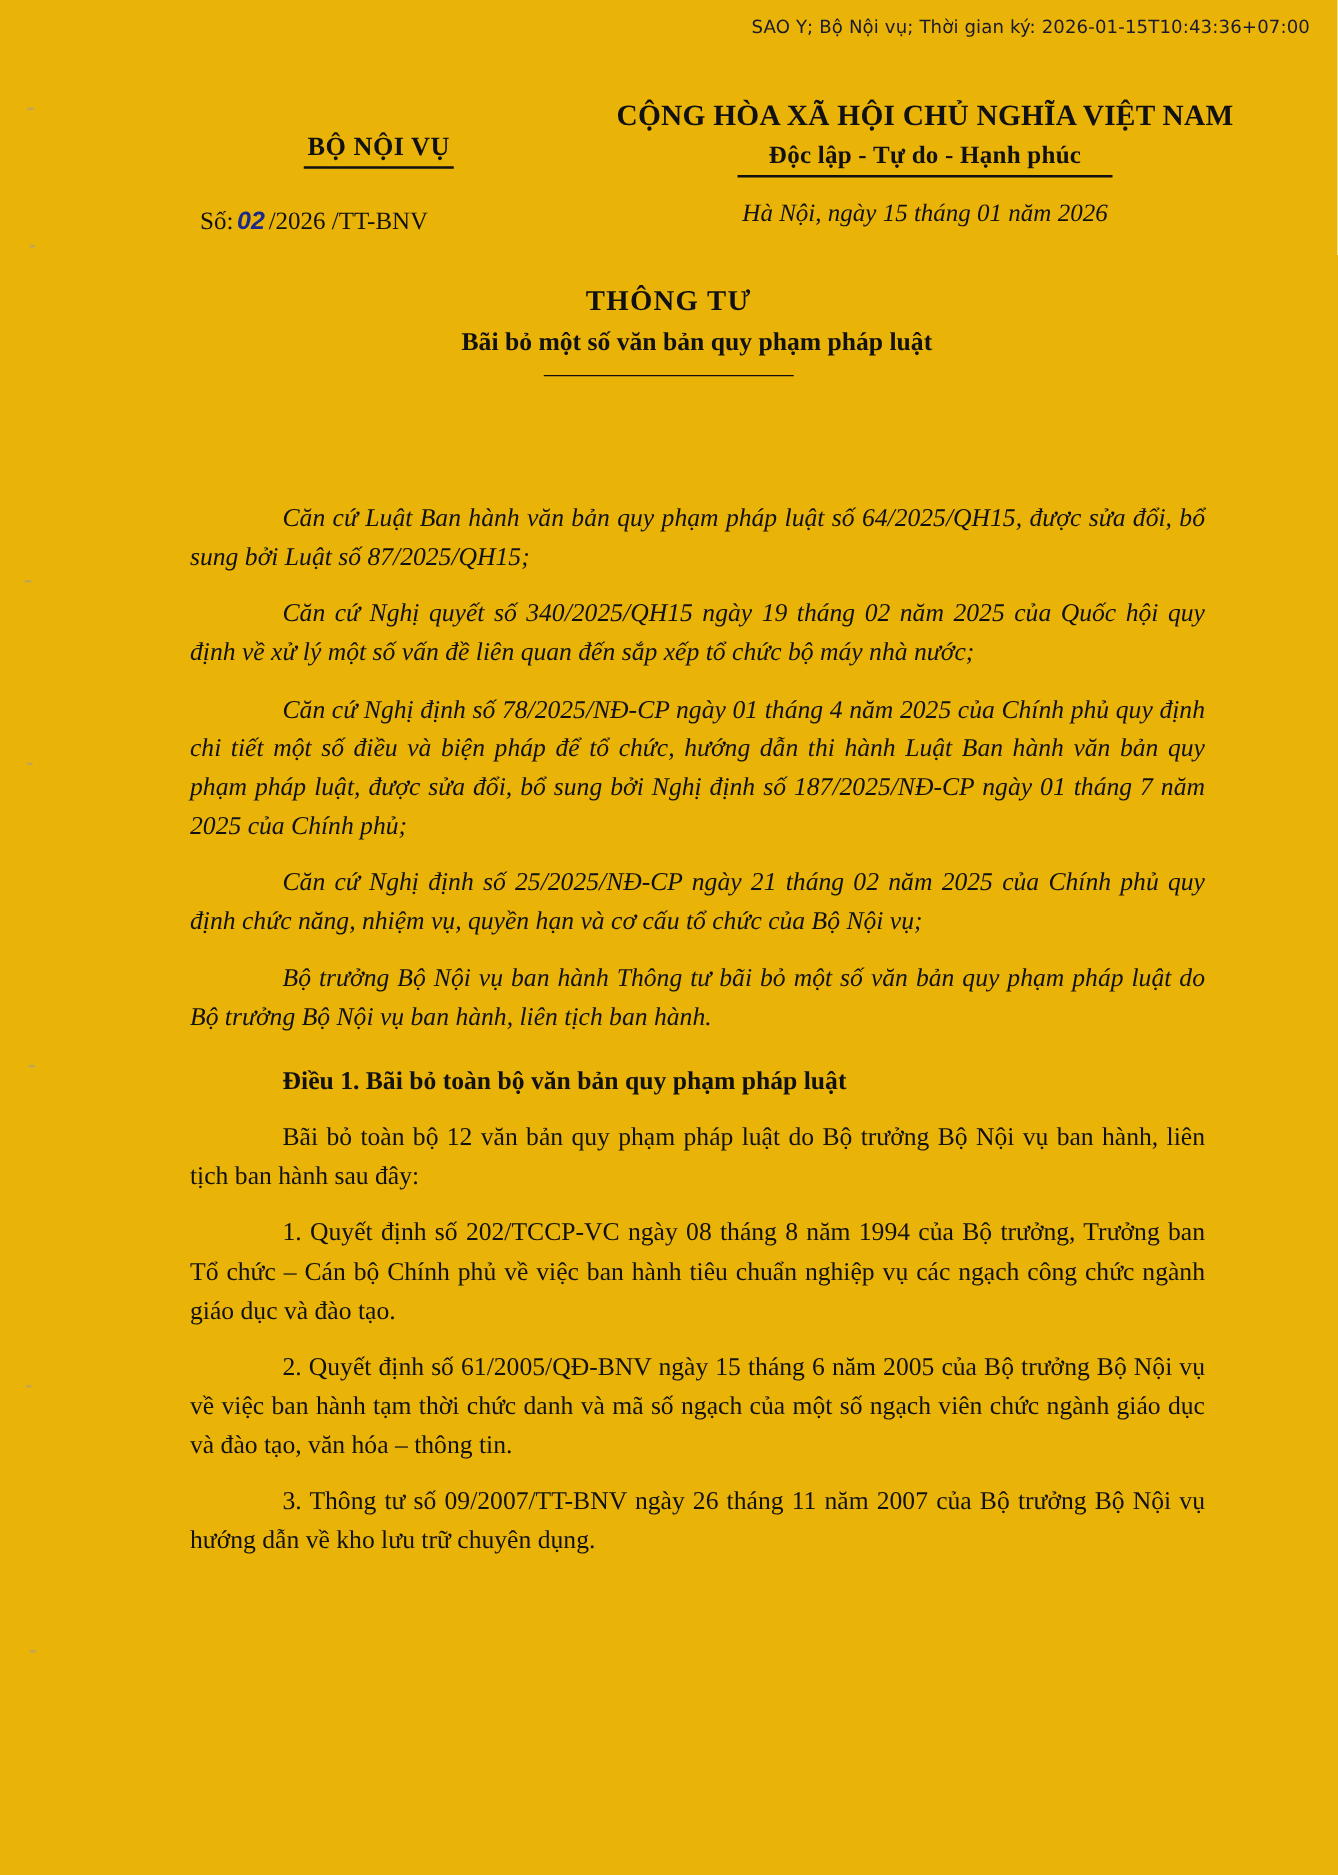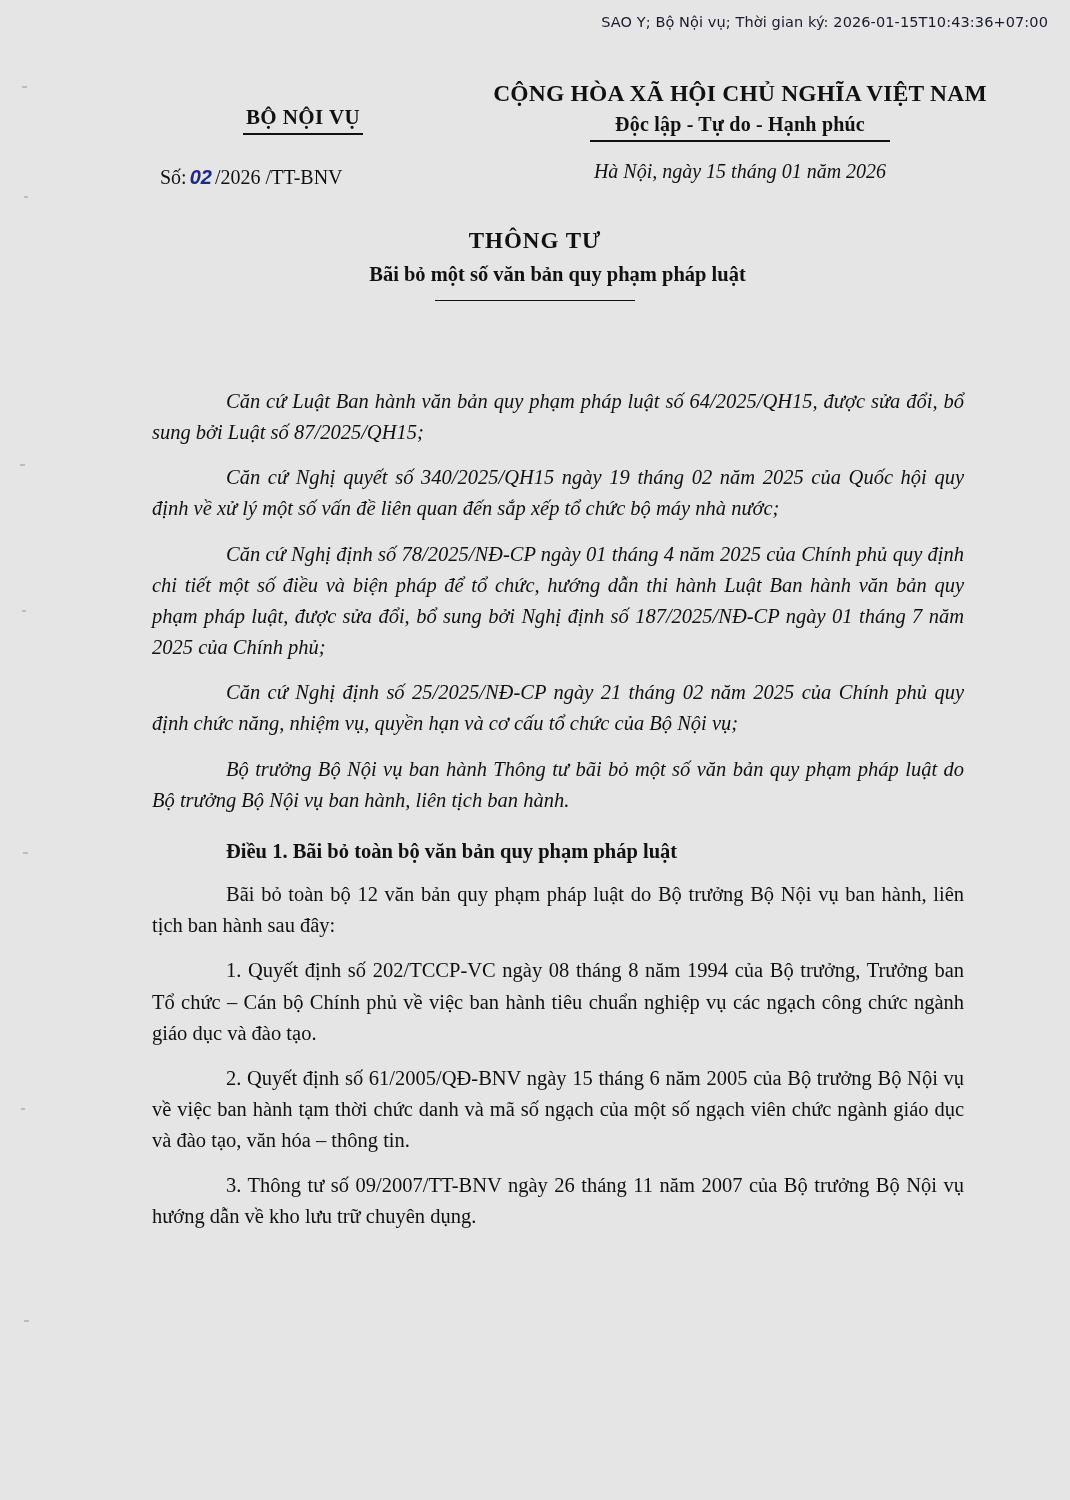--- a/index.html
+++ b/index.html
@@ -4,21 +4,21 @@
 <style>
   html, body {
     margin: 0;
     padding: 0;
     background: #ffffff;
   }
   .page {
     position: relative;
     width: 1070px;
     height: 1500px;
-    background: #e5e5e5;
+    background: #eab308;
     font-family: "Liberation Serif", "DejaVu Serif", serif;
     color: #111111;
     overflow: hidden;
   }
 
   
   .stamp-line {
     position: absolute;
     top: 14px;
     right: 22px;
@@ -132,21 +132,21 @@
   }
 
   
   .body {
     position: absolute;
     top: 386px;
     left: 152px;
     width: 812px;
   }
   p {
-    margin: 0 0 14px 0;
+    margin: 14px 0 14px 0;
     font-size: 20.5px;
     line-height: 1.52;
     text-align: justify;
     text-indent: 74px;
   }
   p.italic {
     font-style: italic;
   }
   p.article-head {
     font-weight: bold;

